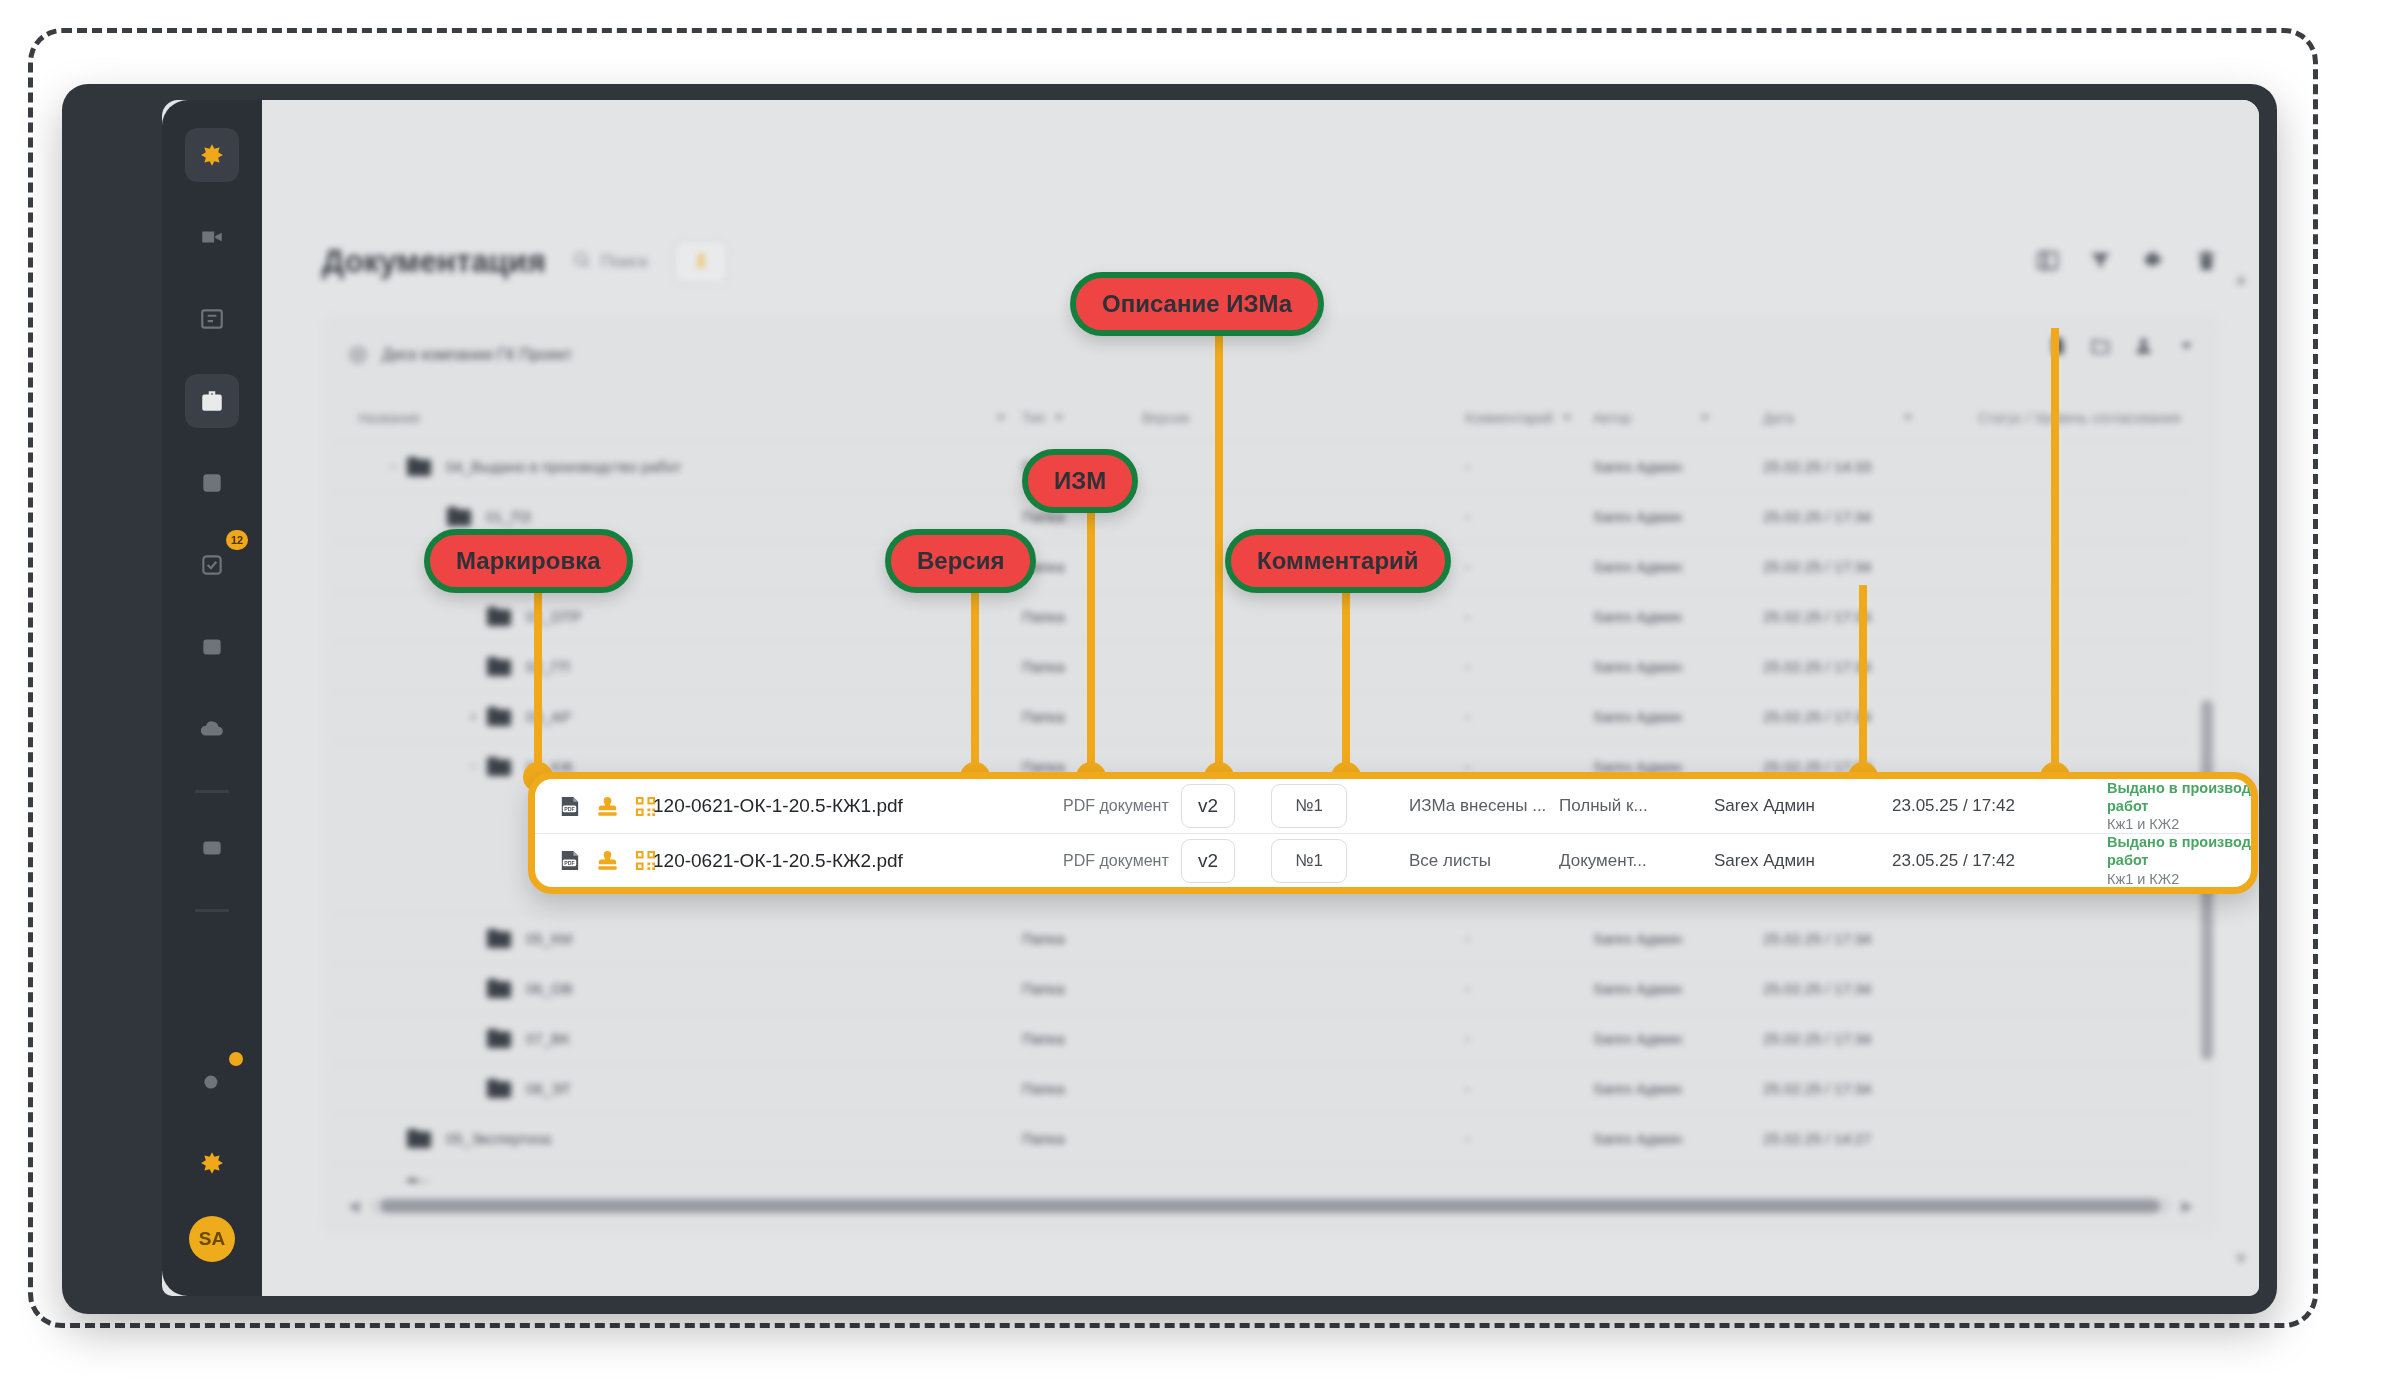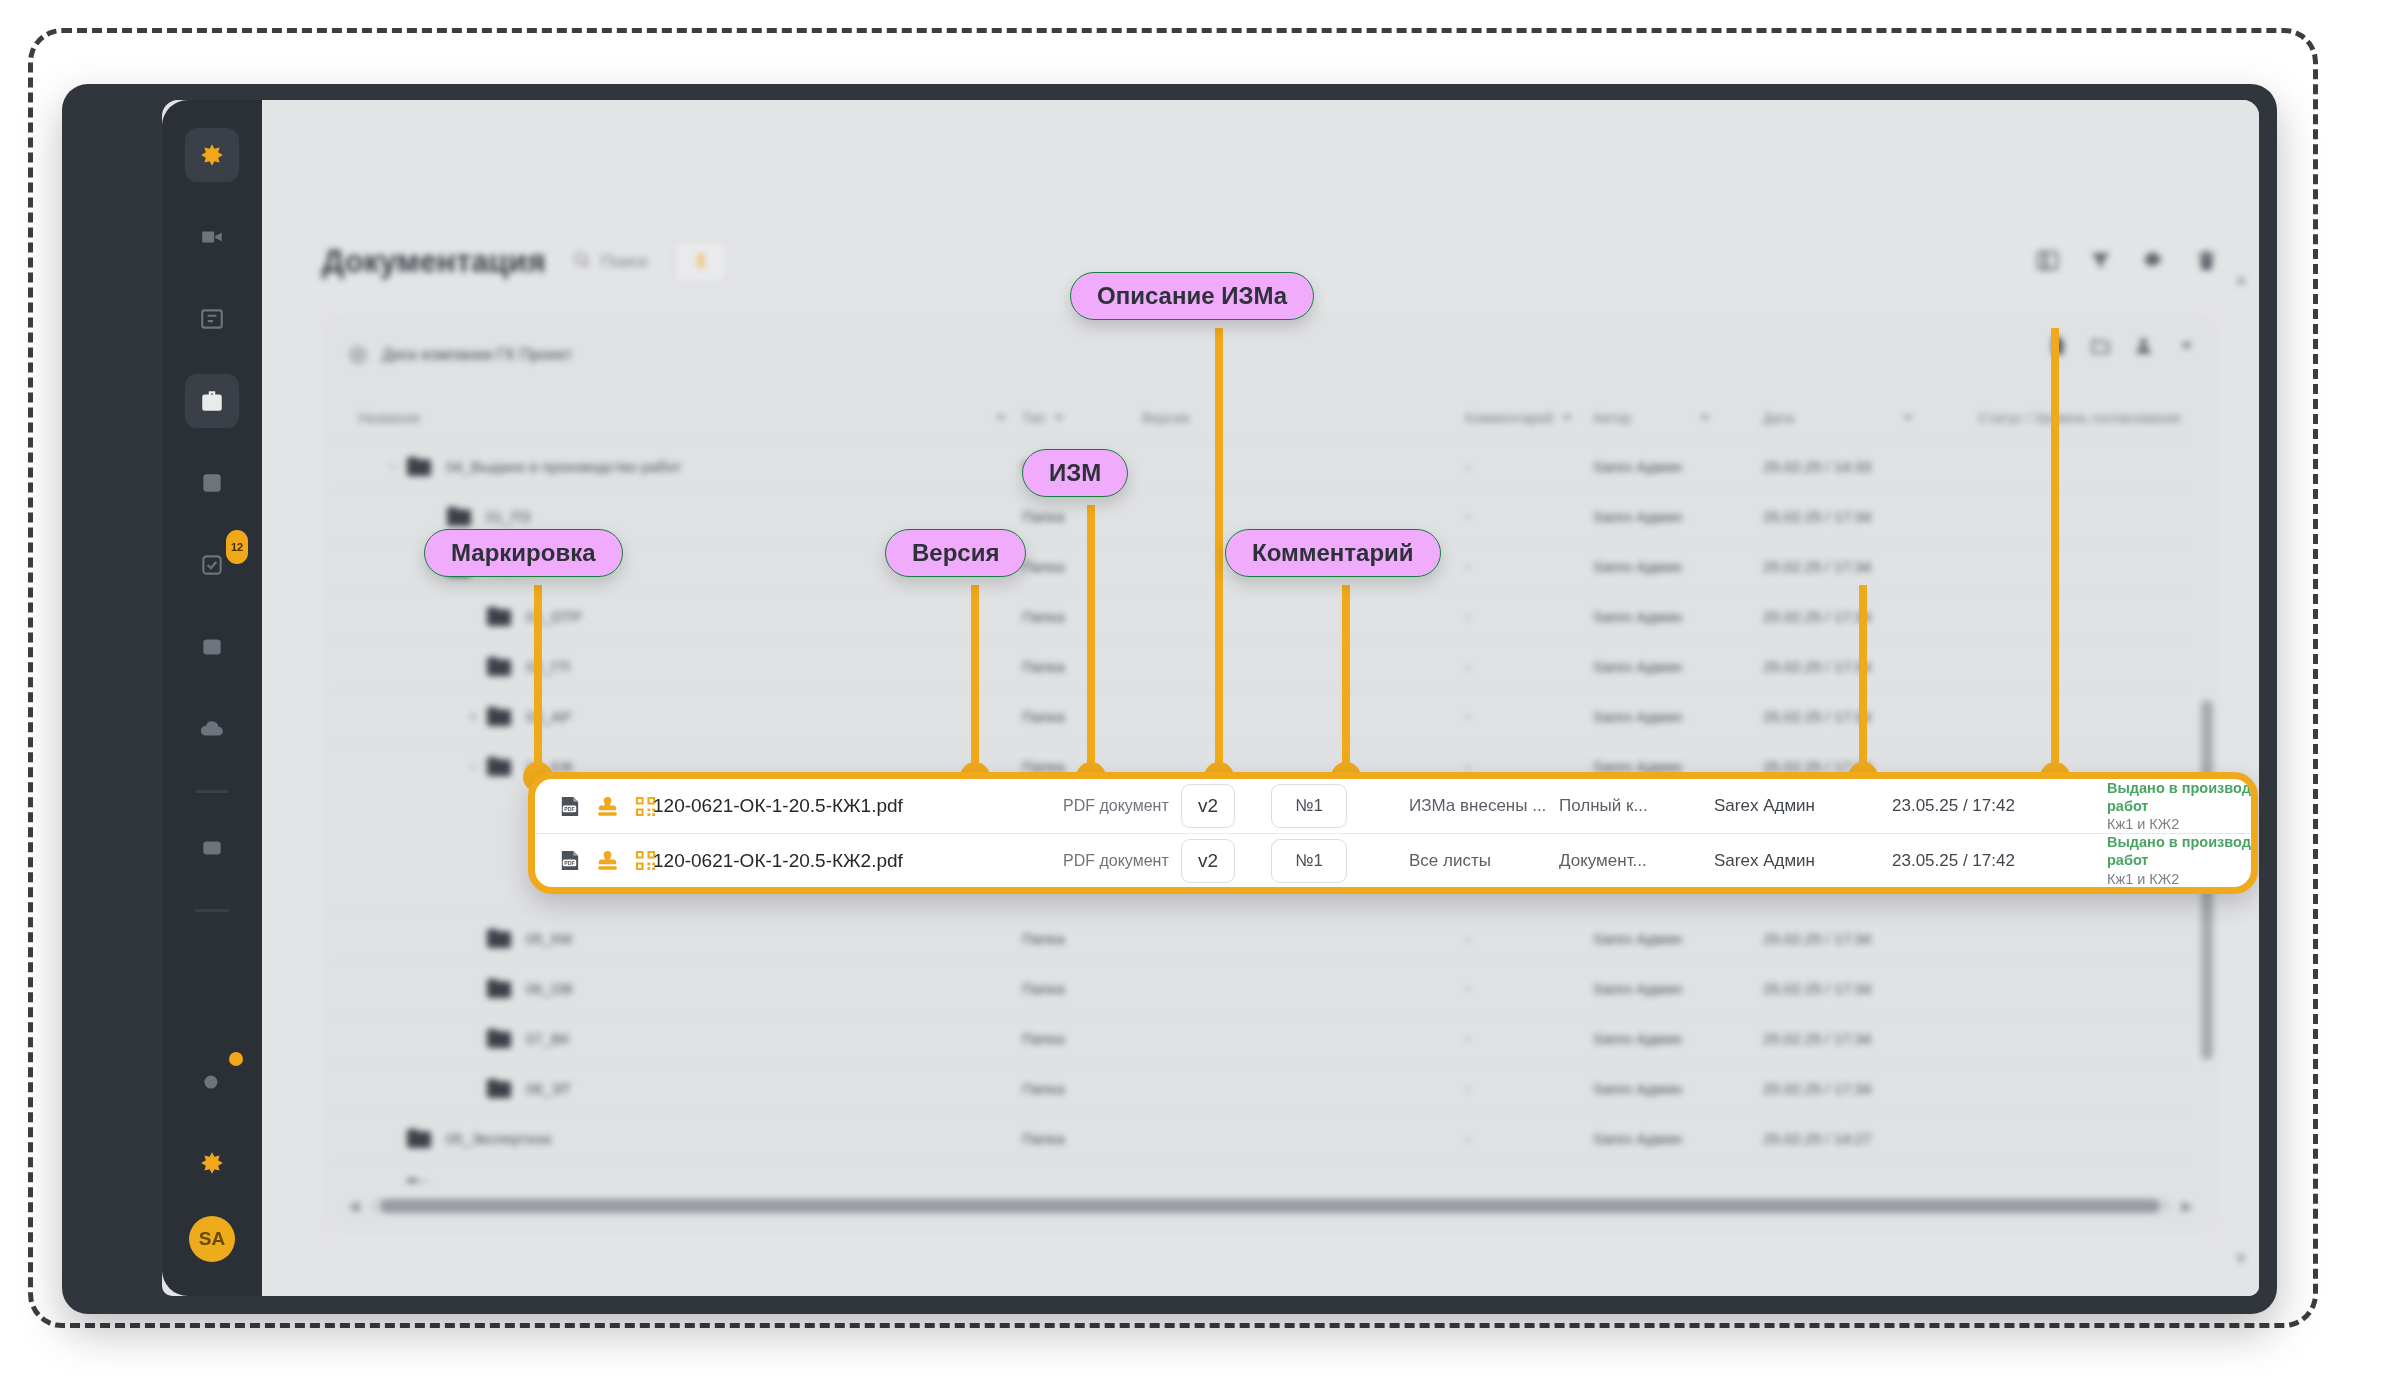--- a/index.html
+++ b/index.html
@@ -39,21 +39,21 @@
     position:relative; width:54px; height:54px; border-radius:12px;
     display:flex; align-items:center; justify-content:center;
     color:#6e737c; margin-top:28px; flex:0 0 auto;
   }
   .rail-ico.active{ background:#3b4048; color:#e9eaec; }
   .rail-ico.brand{ background:#3b4048; color:#f0a81a; }
   .rail-ico svg{ width:26px; height:26px; display:block; }
   .rail-dot{
     position:absolute; right:-9px; top:-8px;
     background:#f0a81a; color:#4a3000; font-size:11px; font-weight:bold;
-    min-width:22px; height:34px; border-radius:11px;
+    min-width:22px; height:20px; border-radius:11px;
     display:flex; align-items:center; justify-content:center;
     padding:0 4px;
   }
   .rail-sep{ width:34px; height:3px; background:#3b4048; border-radius:2px; margin-top:34px;}
   .rail-spacer{ flex:1 1 auto; }
   .rail-avatar{
     width:46px; height:46px; border-radius:23px; background:#eeab1b;
     margin-top:26px; margin-bottom:34px; flex:0 0 auto;
     display:flex;align-items:center;justify-content:center;
     color:#6a4a00; font-size:19px; font-weight:bold;
@@ -180,24 +180,24 @@
   .fcom { width:155px; flex:0 0 155px; color:#5a5f66; font-size:17px;}
   .faut { width:178px; flex:0 0 178px; color:#41464d; font-size:17px;}
   .fdate{ width:215px; flex:0 0 215px; color:#41464d; font-size:17px;}
   .fappr{ width:195px; flex:0 0 195px; line-height:1.25;}
   .fappr .t{ color:#4aa564; font-size:14.5px; font-weight:bold;}
   .fappr .s{ color:#7b8086; font-size:14.5px;}
 
   
   .callout{
     position:absolute; z-index:60;
-    background:#f0abfc; border:1px solid #15803d; border-radius:999px;
+    background:#ef4444; border:6px solid #15803d; border-radius:999px;
     color:#2d3138; font-weight:bold; font-size:24px;
     display:flex; align-items:center; justify-content:center;
-    padding:0 26px; height:48px; white-space:nowrap;
+    padding:0 26px; height:64px; white-space:nowrap;
     box-shadow:0 7px 16px rgba(0,0,0,.16);
   }
   .leader{
     position:absolute; z-index:35; width:8px; background:#efa91b;
   }
   .knob{
     position:absolute; z-index:38; width:30px; height:30px;
     border-radius:15px; background:#efa91b;
   }
 </style>

